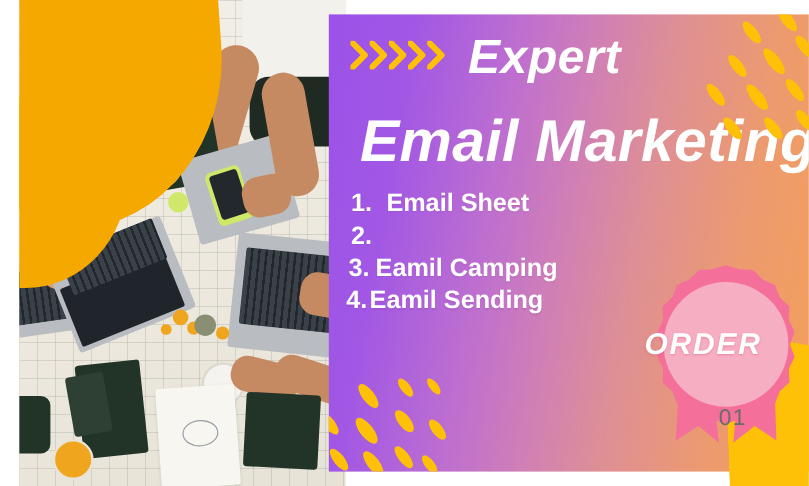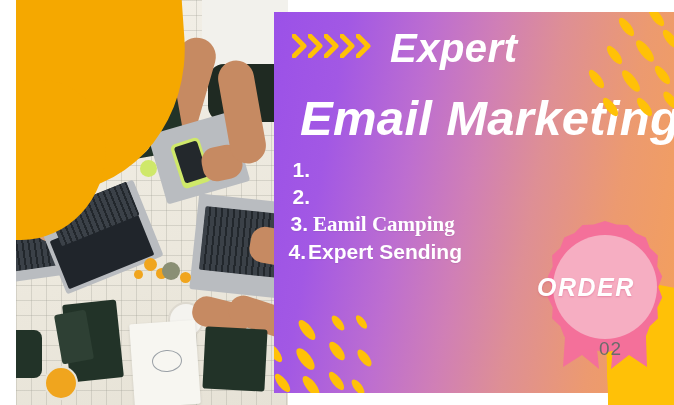--- a/index.html
+++ b/index.html
@@ -190,31 +190,32 @@
           </svg>
       </span>
     </div>
 
     <div class="h1">Expert</div>
     <div class="h2">Email Marketing</div>
 
     <div id="list">
       <div class="li" style="padding-left:8px;">
         <span class="num" style="width:26px;">1.</span>
+        <span class="txt" style="margin-left:12px;">Email Sheet</span>
       </div>
       <div class="li" style="padding-left:8px;">
         <span class="num" style="width:26px;">2.</span>
       </div>
       <div class="li" style="padding-left:6px;">
         <span class="num" style="width:26px;">3.</span>
-        <span class="txt" style="margin-left:5px;font-family:Liberation Serif, serif;">Eamil Camping</span>
+        <span class="txt" style="margin-left:5px;">Eamil Camping</span>
       </div>
       <div class="li" style="padding-left:4px;">
         <span class="num" style="width:26px;">4.</span>
-        <span class="txt" style="margin-left:2px;">Expert Sending</span>
+        <span class="txt" style="margin-left:2px;">Eamil Sending</span>
       </div>
     </div>
 
     <div class="dash" style="left:348px;top:4px;width:9px;height:22px;"></div>
     <div class="dash" style="left:378px;top:-6px;width:9px;height:22px;"></div>
     <div class="dash" style="left:336px;top:32px;width:9px;height:22px;"></div>
     <div class="dash" style="left:366px;top:26px;width:10px;height:26px;"></div>
     <div class="dash" style="left:392px;top:16px;width:9px;height:22px;"></div>
     <div class="dash" style="left:318px;top:56px;width:9px;height:22px;"></div>
     <div class="dash" style="left:352px;top:56px;width:10px;height:26px;"></div>
@@ -254,15 +255,15 @@
           L-53.3,0 L-57.2,-10.4 L-52.3,-20.5 L-52.9,-31.6 L-44.7,-39.2 L-40.8,-49.6
           L-30.5,-54.1 L-22.6,-62.1 L-11.4,-62.6 Z"></path>
         <circle r="52" fill="#f6aec2"></circle>
       </g>
     </svg>
     <div class="badge-text">
       <span>ORDER</span>
     </div>
   </div>
 
-  <div id="num02">02</div>
+  <div id="num02">01</div>
 
 </div>
 
 </body></html>

